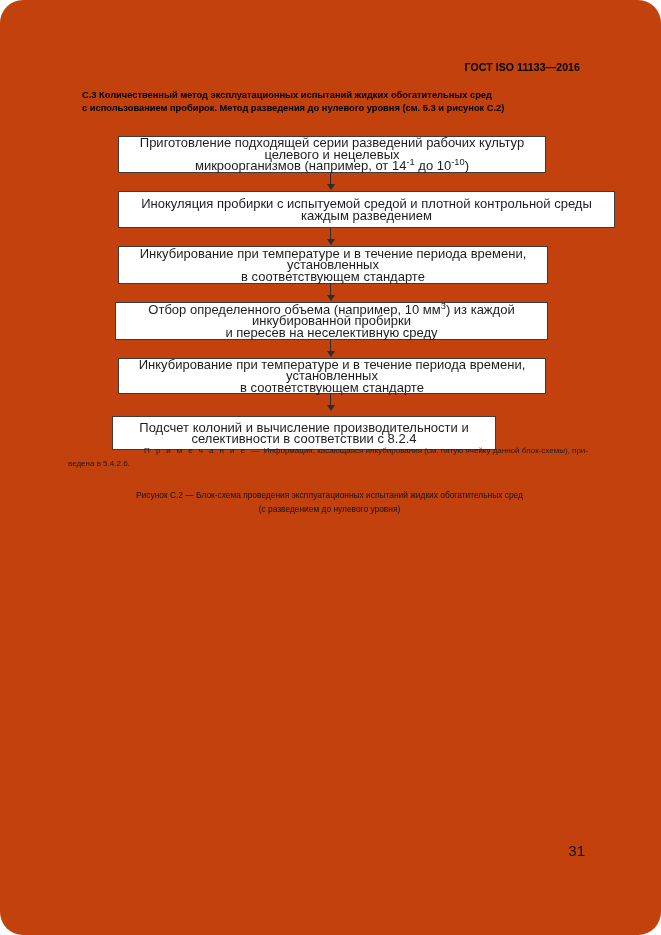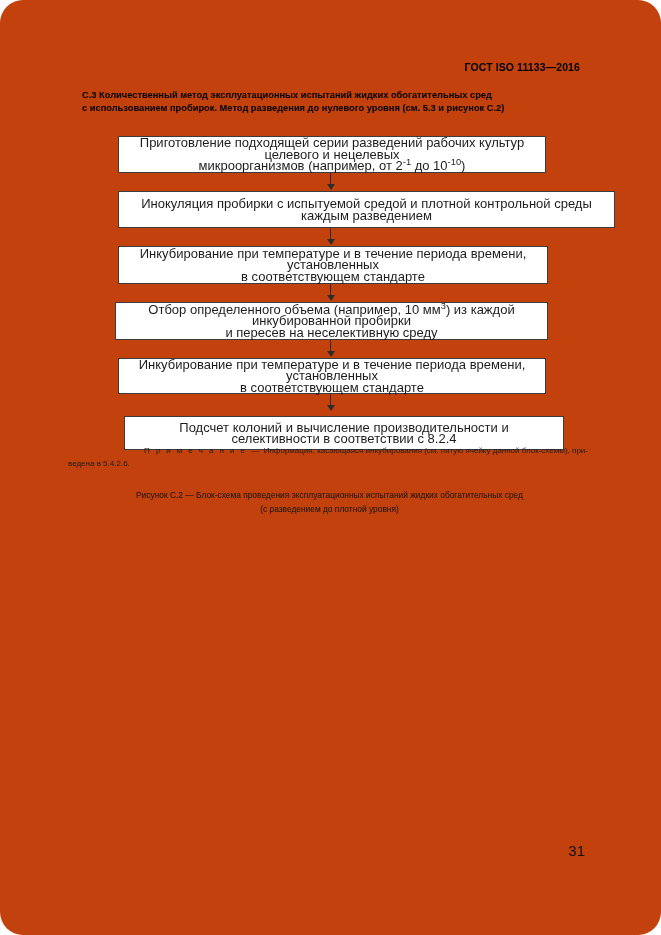--- a/index.html
+++ b/index.html
@@ -73,21 +73,21 @@
     position: relative;
   }
   .flow-box .inner { width: 100%; }
 
   
   .box-1 { margin-left: 6px; width: 428px; height: 37px; }
   .box-2 { margin-left: 6px; width: 497px; height: 37px; }
   .box-3 { margin-left: 6px; width: 430px; height: 38px; }
   .box-4 { margin-left: 3px; width: 433px; height: 38px; }
   .box-5 { margin-left: 6px; width: 428px; height: 36px; }
-  .box-6 { margin-left: 12px;  width: 440px; height: 34px; }
+  .box-6 { margin-left: 0px;  width: 384px; height: 34px; }
 
   
   .connector {
     position: relative;
     height: 18px;
   }
   .connector .stem {
     position: absolute;
     left: 218px;
     top: 0;
@@ -158,21 +158,21 @@
     <div>C.3 Количественный метод эксплуатационных испытаний жидких обогатительных сред</div>
     <div>с использованием пробирок. Метод разведения до нулевого уровня (см. 5.3 и рисунок С.2)</div>
   </div>
 
   <div class="flow">
 
     <div class="flow-row">
       <div class="flow-box box-1">
         <div class="inner">
           <div>Приготовление подходящей серии разведений рабочих культур целевого и нецелевых</div>
-          <div><span>микроорганизмов (например, от 2</span><sup>-1</sup><span> до 10</span><sup>-10</sup><span>)</span></div>
+          <div><span>микроорганизмов (например, от 14</span><sup>-1</sup><span> до 10</span><sup>-10</sup><span>)</span></div>
         </div>
       </div>
     </div>
 
     <div class="connector">
       <div class="stem"></div>
       <div class="head"></div>
     </div>
 
     <div class="flow-row">
@@ -241,18 +241,18 @@
 
   </div>
 
   <div class="note">
     <div class="indent"><span class="spaced">П р и м е ч а н и е</span>&nbsp; <span>—</span>&nbsp; <span>Информация, касающаяся инкубирования (см. пятую ячейку данной блок-схемы), при-</span></div>
     <div>ведена в 5.4.2.6.</div>
   </div>
 
   <div class="caption">
     <div>Рисунок С.2 — Блок-схема проведения эксплуатационных испытаний жидких обогатительных сред</div>
-    <div>(с разведением до плотной уровня)</div>
+    <div>(с разведением до нулевого уровня)</div>
   </div>
 
   <div class="folio">31</div>
 
 </div>
 
 </body></html>

